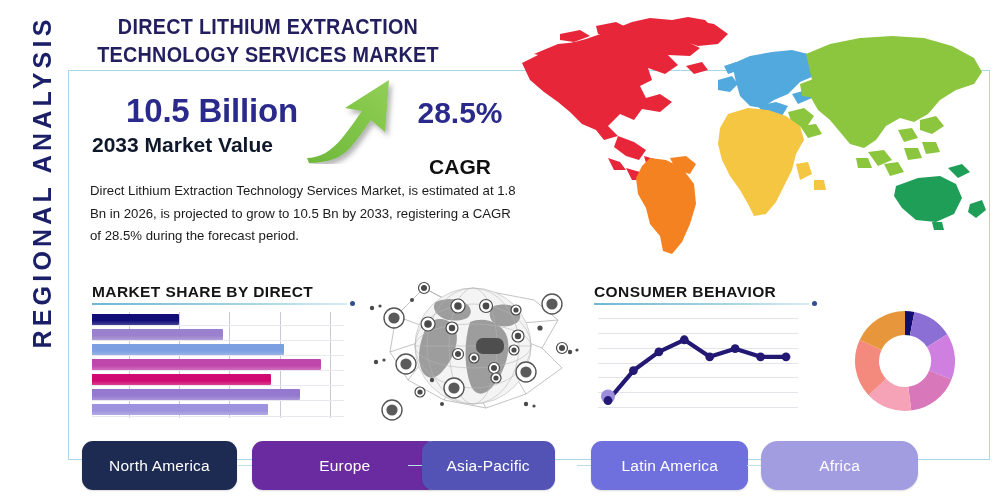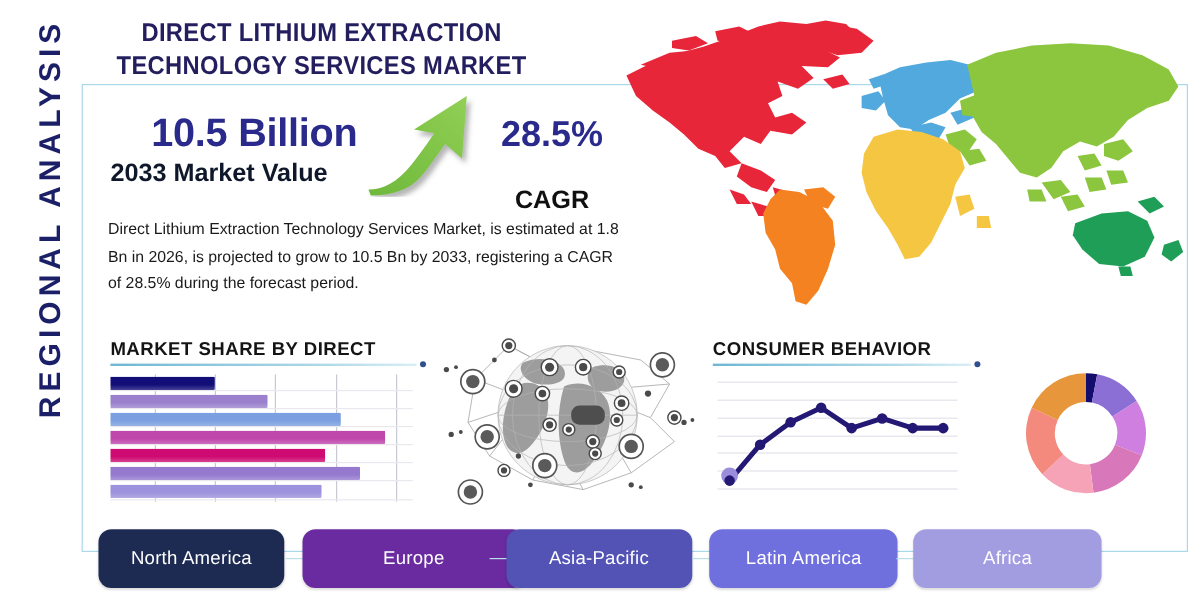--- a/index.html
+++ b/index.html
@@ -433,20 +433,20 @@
         <path d="M7.758647376699024,31.711035421746367 A50,50 0 0 1 52.99999999999999,3 L52.99999999999999,27 A26,26 0 0 0 29.474496635883494,41.92973841930811 Z" fill="#e8963c">
           <title>Segment 7: 18</title>
         </path>
       </svg></div>
 
   <div class="regions">
       <div class="region-btn" style="left: 0px; width: 155px; background: linear-gradient(135deg, rgb(29, 42, 81) 0%, rgb(29, 42, 81) 100%) rgb(29, 42, 81);">North America</div>
       <div class="region-conn" style="left: 155.8px; width: 15px;"></div>
       <div class="region-btn" style="left: 169.8px; width: 186px; background: linear-gradient(135deg, rgb(106, 43, 160) 0%, rgb(106, 43, 160) 100%) rgb(106, 43, 160);">Europe</div>
       <div class="region-conn" style="left: 325.6px; width: 15px;"></div>
-      <div class="region-btn" style="left: 339.6px; width: 155px; background: linear-gradient(135deg, rgb(82, 83, 181) 0%, rgb(82, 83, 181) 100%) rgb(82, 83, 181);">Asia-Pacific</div>
+      <div class="region-btn" style="left: 339.6px; width: 133px; background: linear-gradient(135deg, rgb(82, 83, 181) 0%, rgb(82, 83, 181) 100%) rgb(82, 83, 181);">Asia-Pacific</div>
       <div class="region-conn" style="left: 495.4px; width: 15px;"></div>
       <div class="region-btn" style="left: 509.4px; width: 156.8px; background: linear-gradient(135deg, rgb(111, 111, 221) 0%, rgb(111, 111, 221) 100%) rgb(111, 111, 221);">Latin America</div>
       <div class="region-conn" style="left: 665.2px; width: 15px;"></div>
-      <div class="region-btn" style="left: 679.2px; width: 156.8px; background: linear-gradient(135deg, rgb(162, 156, 224) 0%, rgb(162, 156, 224) 100%) rgb(162, 156, 224);">Africa</div>
+      <div class="region-btn" style="left: 679.2px; width: 156.8px; background: linear-gradient(135deg, rgb(162, 156, 224) 0%, rgb(162, 156, 224) 100%) rgb(162, 156, 224); border-radius: 17px;">Africa</div>
     </div>
 
 </div>
 
 </body></html>

